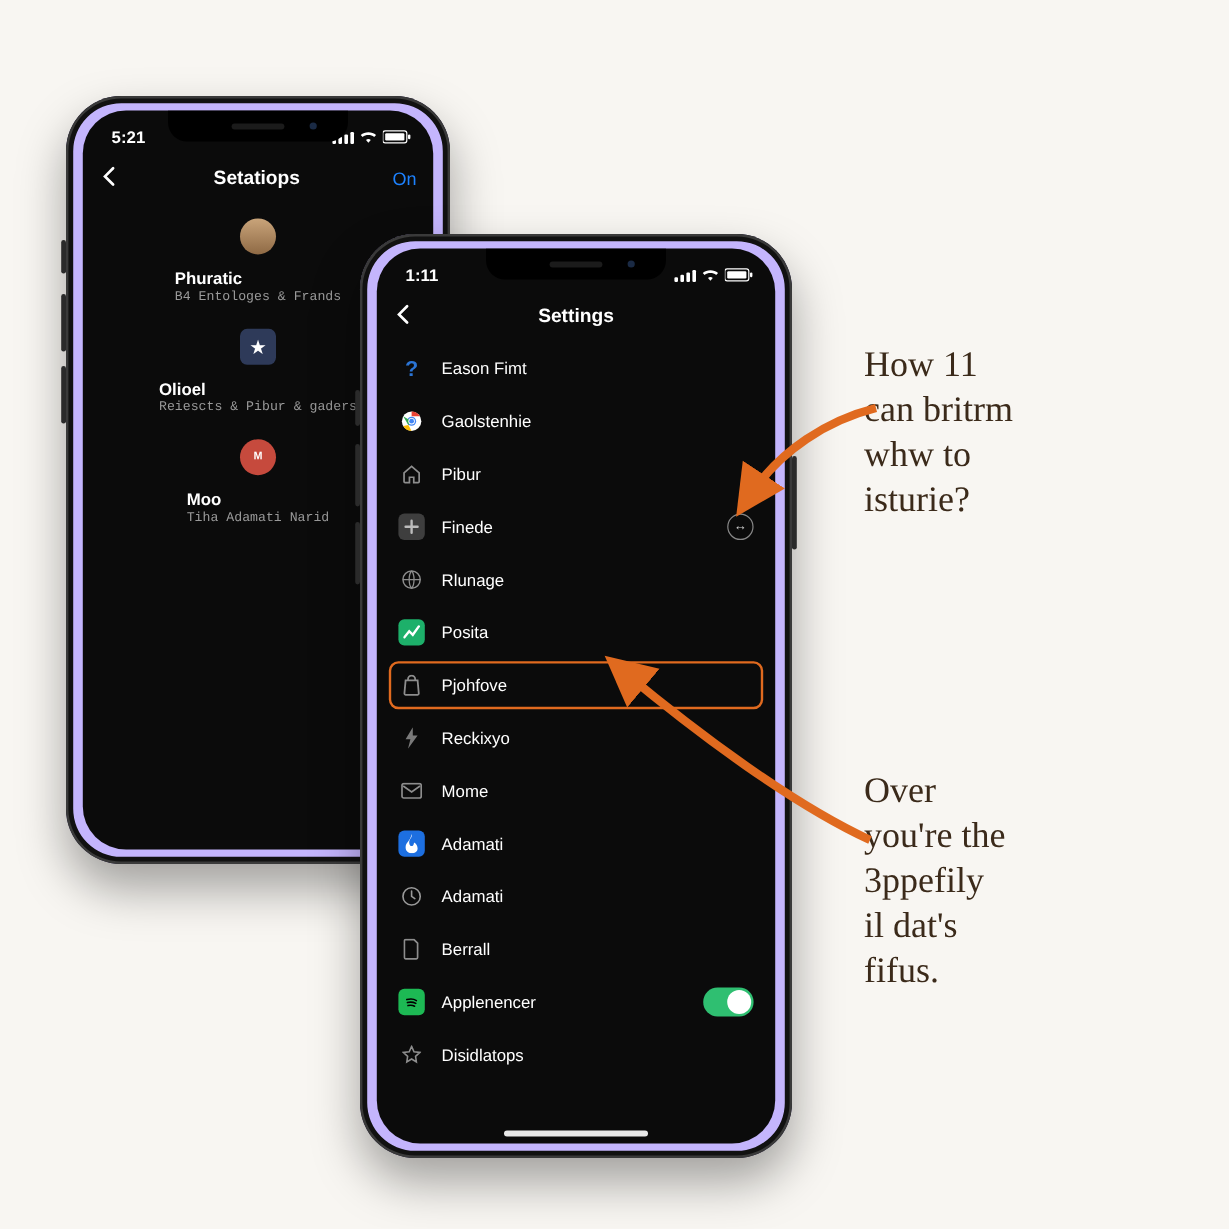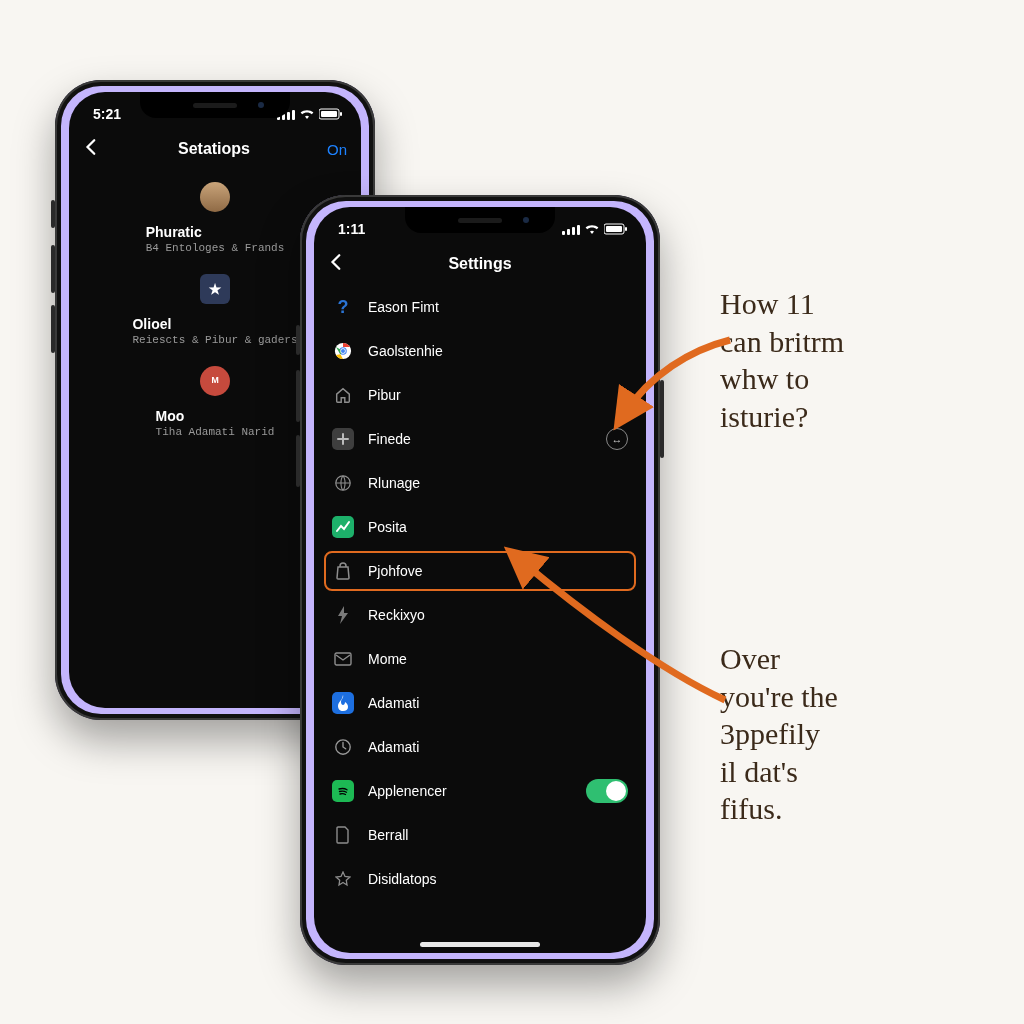--- a/index.html
+++ b/index.html
@@ -353,38 +353,38 @@
         <div class="srow">
           <div class="ico">
             <svg width="18" height="18" viewBox="0 0 20 20">
               <circle cx="10" cy="10" r="8" fill="none" stroke="#9a9a9a" stroke-width="1.5"></circle>
               <path d="M10 5v5l3 2" stroke="#9a9a9a" stroke-width="1.5" fill="none" stroke-linecap="round"></path>
             </svg>
           </div>
           <div class="label">Adamati</div>
         </div>
         <div class="srow">
+          <div class="ico">
+            <svg width="14" height="18" viewBox="0 0 14 18">
+              <path d="M2 1h7l3 3v12a1 1 0 0 1-1 1H2a1 1 0 0 1-1-1V2a1 1 0 0 1 1-1z" fill="none" stroke="#8d8d8d" stroke-width="1.4"></path>
+            </svg>
+          </div>
+          <div class="label">Berrall</div>
+        </div>
+        <div class="srow">
           <div class="ico" style="background: rgb(29, 185, 84);">
             <svg width="16" height="16" viewBox="0 0 16 16">
               <circle cx="8" cy="8" r="8" fill="#1db954"></circle>
               <path d="M4 6c3-.8 6-.5 8 .8M4.5 8.5c2.5-.7 5-.4 7 .7M5 11c2-.5 4-.3 5.5.5" stroke="#000" stroke-width="1.3" fill="none" stroke-linecap="round"></path>
             </svg>
           </div>
           <div class="label">Applenencer</div>
           <div class="switch trailing">
             <div class="knob"></div>
           </div>
-        </div>
-        <div class="srow">
-          <div class="ico">
-            <svg width="14" height="18" viewBox="0 0 14 18">
-              <path d="M2 1h7l3 3v12a1 1 0 0 1-1 1H2a1 1 0 0 1-1-1V2a1 1 0 0 1 1-1z" fill="none" stroke="#8d8d8d" stroke-width="1.4"></path>
-            </svg>
-          </div>
-          <div class="label">Berrall</div>
         </div>
         <div class="srow">
           <div class="ico">
             <svg width="16" height="16" viewBox="0 0 16 16">
               <path d="M8 1l2 4.5 5 .5-3.7 3.3L12 14 8 11.5 4 14l.7-4.7L1 6l5-.5L8 1z" fill="none" stroke="#8d8d8d" stroke-width="1.3"></path>
             </svg>
           </div>
           <div class="label">Disidlatops</div>
         </div>
       </div>

